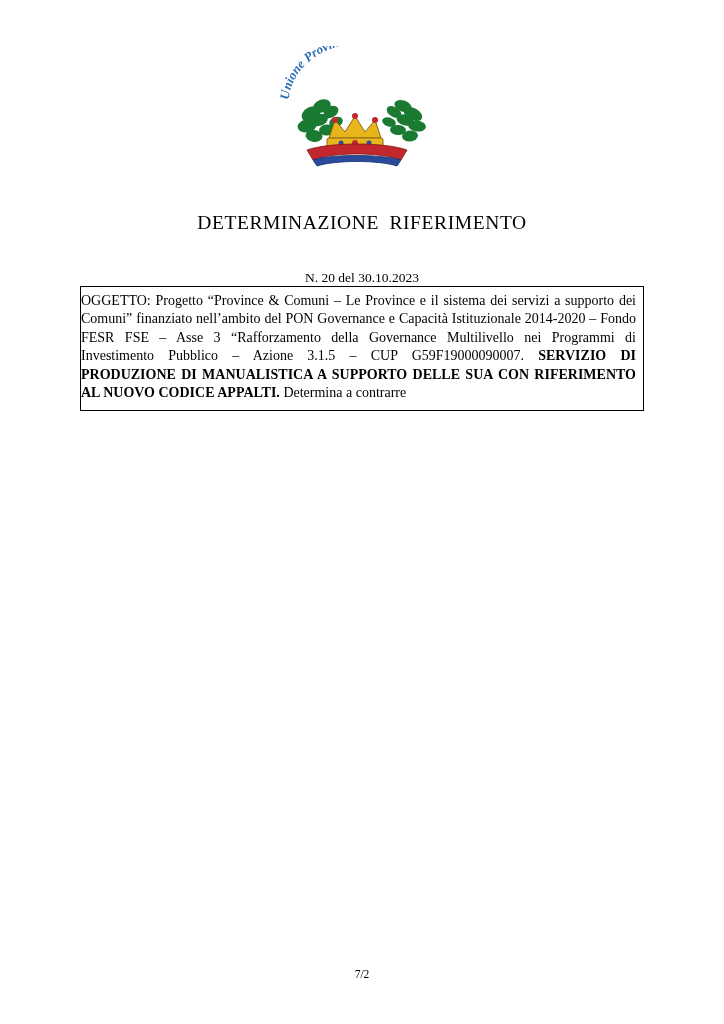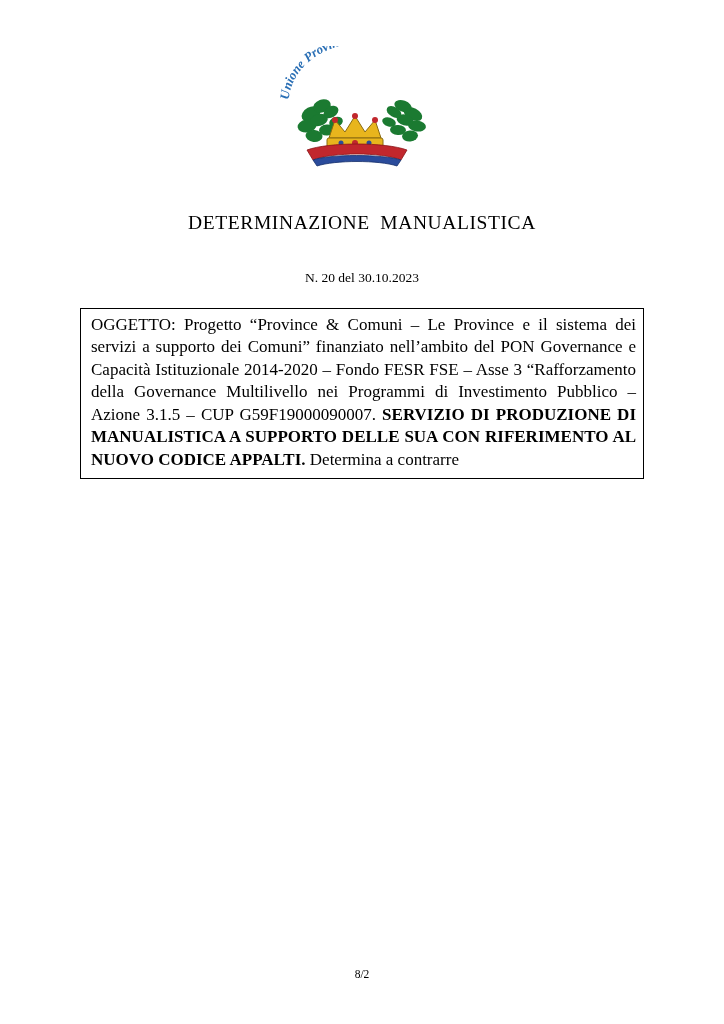--- a/index.html
+++ b/index.html
@@ -48,24 +48,23 @@
 
   
   .doc-number {
     margin-top: 36px;
     text-align: center;
     font-size: 13.5px;
   }
 
   
   .object-box {
-    margin-top: 22px;
     border: 1px solid #000;
-    padding: 5px 7px 7px 10px;
-    font-size: 17px;
+    padding: 5px 7px 7px 0;
+    font-size: 14px;
     line-height: 1.32;
     text-align: justify;
     text-justify: inter-word;
     hyphens: none;
   }
   .object-box .label { }
   .object-box .bold { font-weight: bold; }
 
   
   .footer {
@@ -127,21 +126,21 @@
         </g>
 
         <g>
           <path d="M40,104 C62,96 118,96 140,104 L134,114 C114,106 66,106 46,114 Z" fill="#c1272d" stroke="#8a1418" stroke-width="0.8"></path>
           <path d="M46,114 C62,108 116,108 134,114 L130,120 C112,114 68,114 50,120 Z" fill="#2a4b9b" stroke="#16306b" stroke-width="0.8"></path>
         </g>
       </svg>
     </div>
   </div>
 
-  <div class="doc-title">DETERMINAZIONE  MANUALISTICA</div>
+  <div class="doc-title">DETERMINAZIONE  RIFERIMENTO</div>
 
   <div class="doc-number">N. 20 del 30.10.2023</div>
 
   <div class="object-box"><span class="label">OGGETTO:</span><span> Progetto “Province &amp; Comuni – Le Province e il sistema dei servizi a supporto dei Comuni” finanziato nell’ambito del PON Governance e Capacità Istituzionale 2014-2020 – Fondo FESR FSE – Asse 3 “Rafforzamento della Governance Multilivello nei Programmi di Investimento Pubblico – Azione 3.1.5 – CUP  G59F19000090007. </span><span class="bold">SERVIZIO DI PRODUZIONE DI MANUALISTICA A SUPPORTO DELLE SUA CON RIFERIMENTO AL NUOVO CODICE APPALTI.</span><span> Determina a contrarre</span></div>
 
-  <div class="footer">8/2</div>
+  <div class="footer">7/2</div>
 
 </div>
 
 </body></html>

